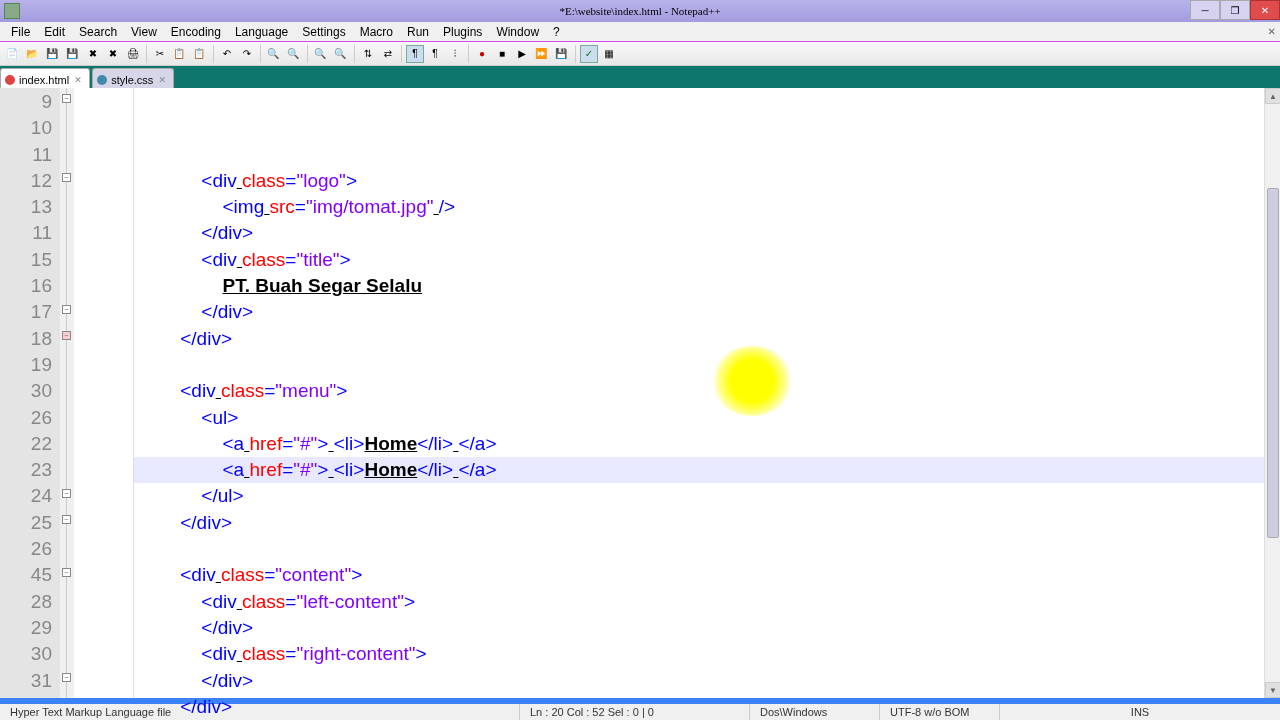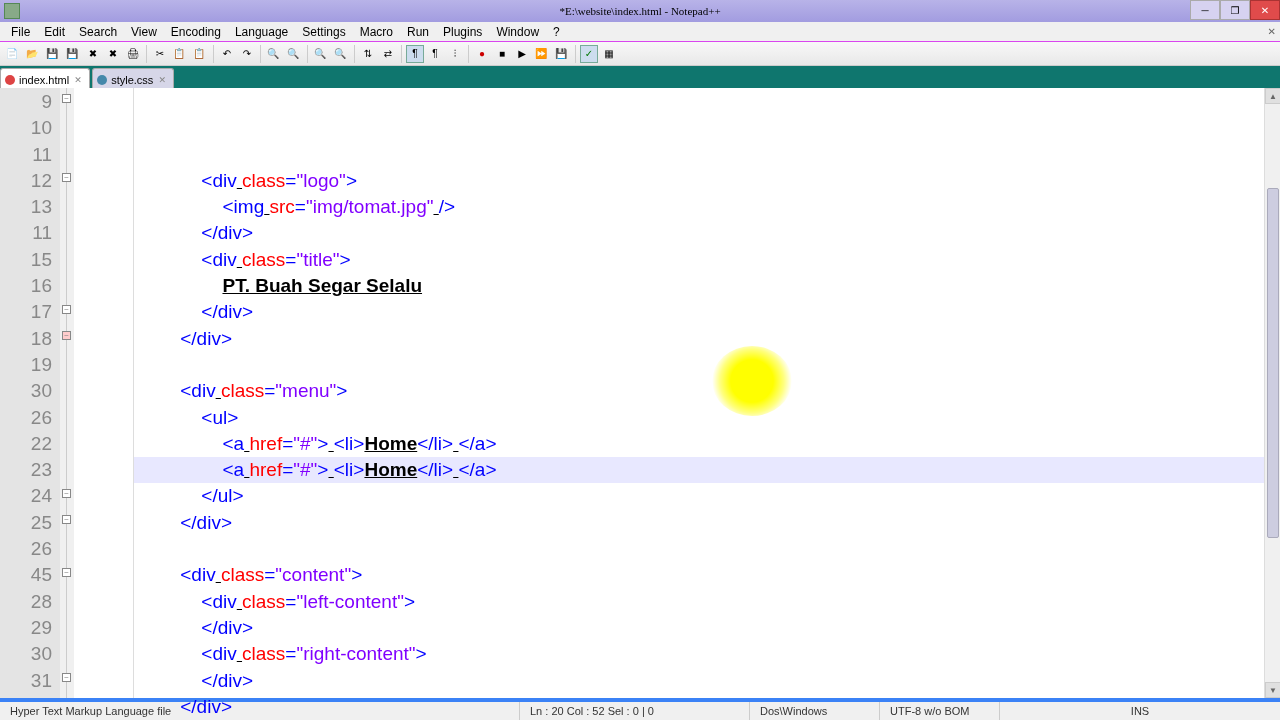--- a/index.html
+++ b/index.html
@@ -45,21 +45,21 @@
 .str { color: #8000ff; } 
 .txt { color: #000; font-weight: bold; text-decoration: underline; }
 .br { color: #0000ff; }
 
 .highlight-circle { position: absolute; width: 80px; height: 70px; background: radial-gradient(circle, #ffff00 40%, #ffff0080 60%, transparent 75%); border-radius: 50%; pointer-events: none; z-index: 5; }
 
 .scrollbar-v { position: absolute; right: 0; top: 0; width: 16px; height: 100%; background: #f0f0f0; border-left: 1px solid #ddd; }
 .sb-btn { width: 16px; height: 16px; background: #e0e0e0; border: 1px solid #ccc; font-size: 8px; display: flex; align-items: center; justify-content: center; color: #666; }
 .sb-thumb { position: absolute; left: 2px; width: 12px; background: #cdcde0; border: 1px solid #aab; border-radius: 2px; }
 
-.statusbar { height: 22px; background: #f0f0f0; border-top: 4px solid #3b82f6; display: flex; align-items: center; font-size: 11px; color: #333; }
+.statusbar { height: 22px; background: #f0f0f0; border-top: 6px solid #3b82f6; display: flex; align-items: center; font-size: 11px; color: #333; }
 .status-seg { padding: 0 10px; border-right: 1px solid #ccc; height: 100%; display: flex; align-items: center; }
 .status-seg.first { flex: 0 0 520px; }
 </style>
 </head>
 <body>
 
 <div class="titlebar">
   <div class="icon"></div>
   <div class="title">*E:\website\index.html - Notepad++</div>
   <div class="win-btns">

